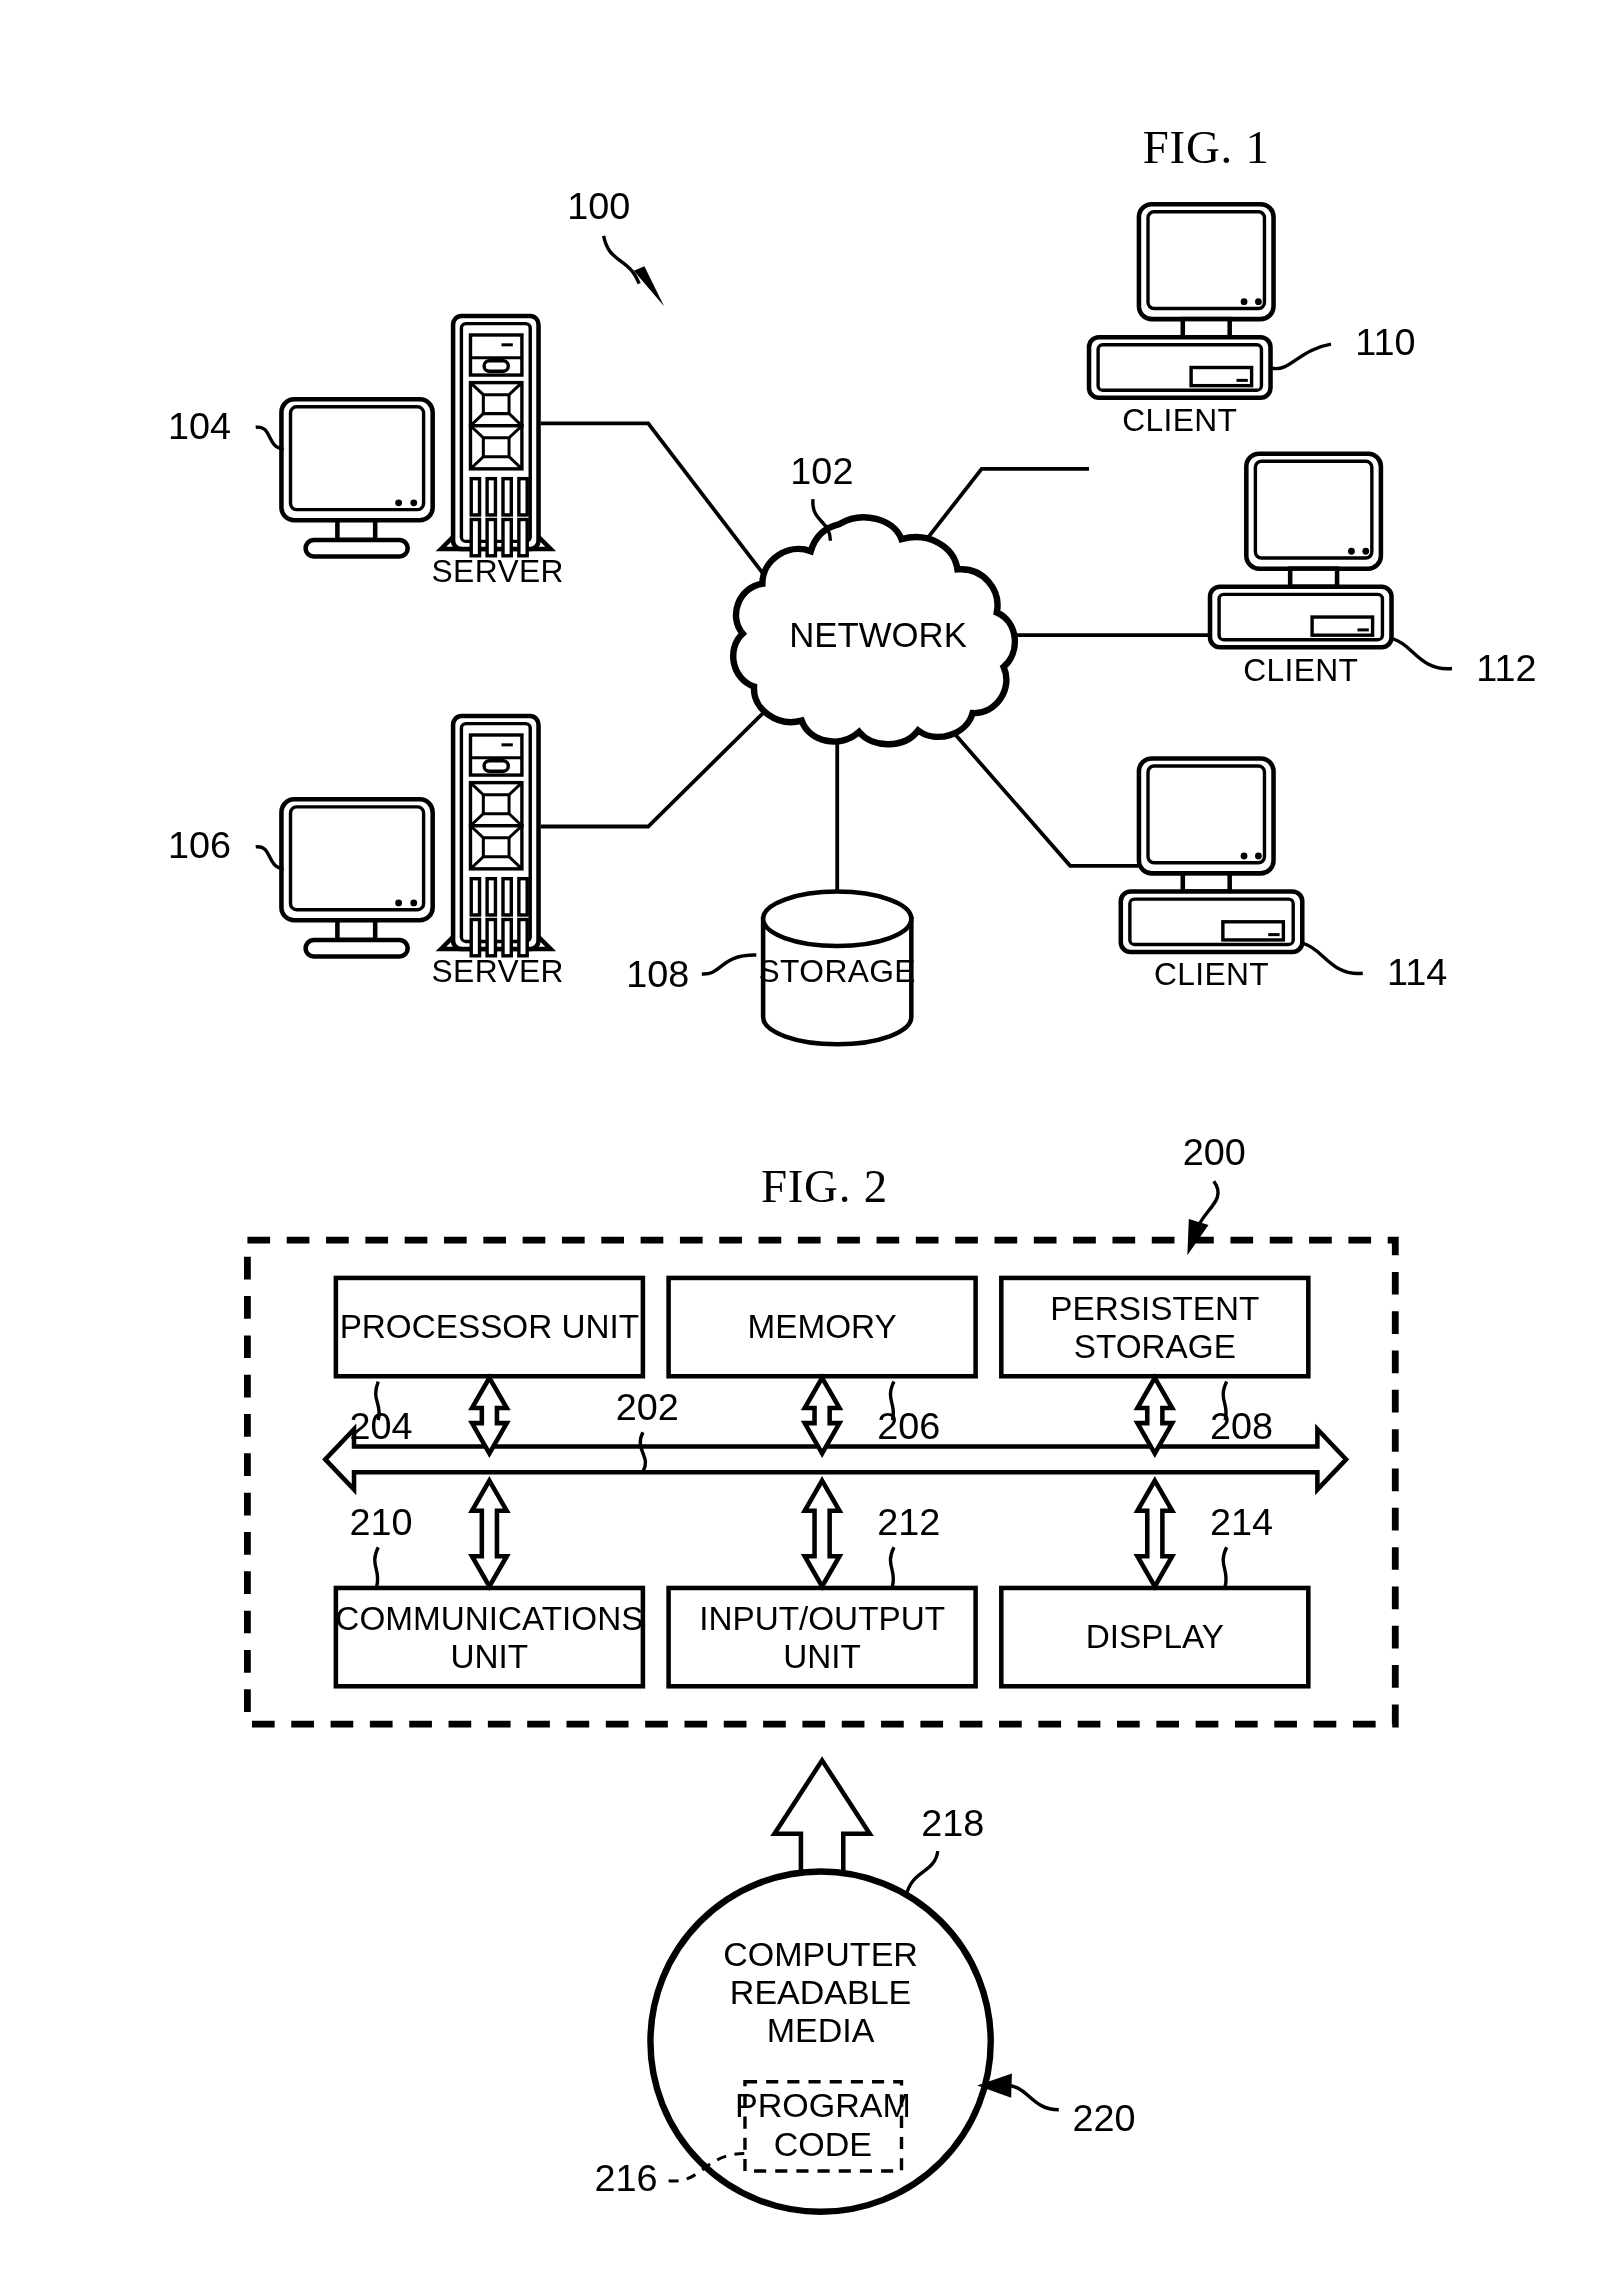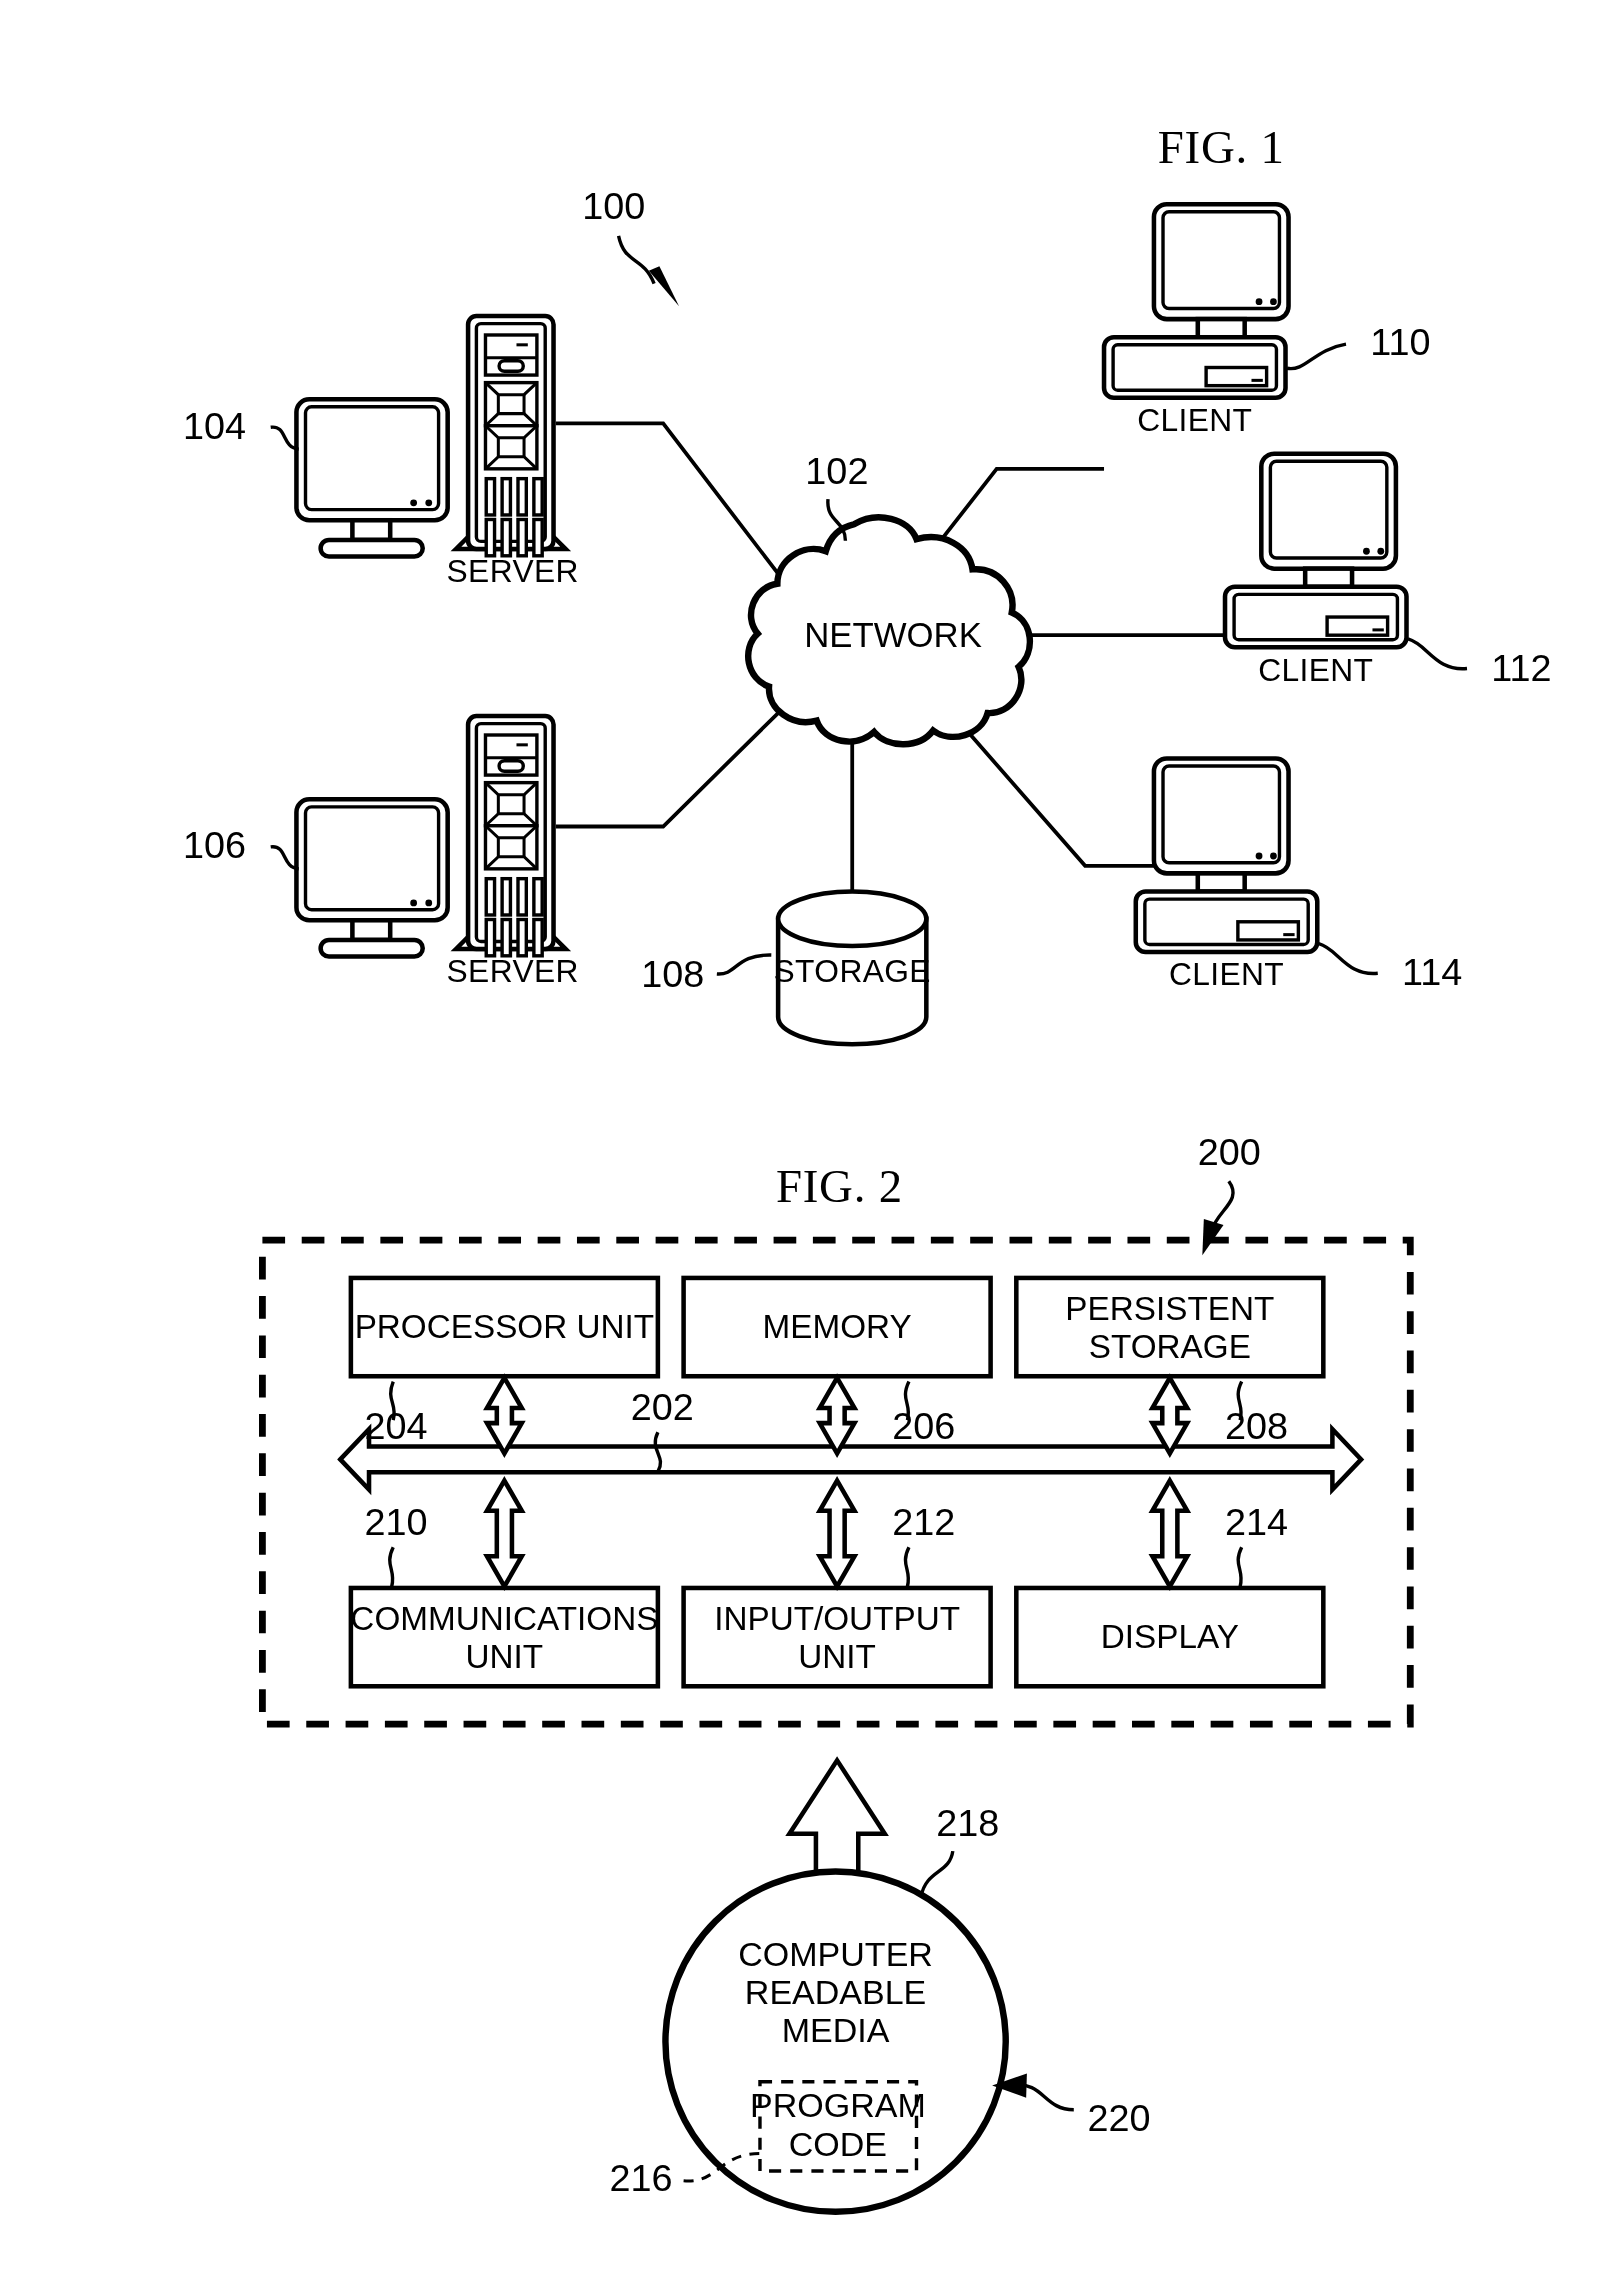--- a/index.html
+++ b/index.html
@@ -9,21 +9,21 @@
   }
   body {
     width: 1620px;
     height: 2295px;
     font-family: "Liberation Sans", sans-serif;
     position: relative;
     overflow: hidden;
   }
   #sheet {
     position: absolute;
-    left: 15px; top: 0;
+    left: 0; top: 0;
     width: 1488px;
     height: 2295px;
   }
   svg { display: block; }
   .ln   { fill: none; stroke: #000; stroke-width: 5; }
   .ln-t { fill: none; stroke: #000; stroke-width: 4; }
   .shp  { fill: #fff; stroke: #000; stroke-width: 6; }
   .shp-t{ fill: #fff; stroke: #000; stroke-width: 4.5; }
   .shp-x{ fill: #fff; stroke: #000; stroke-width: 8.5; }
   .dash-box { fill: none; stroke: #000; stroke-width: 9; stroke-dasharray: 30 22; }

